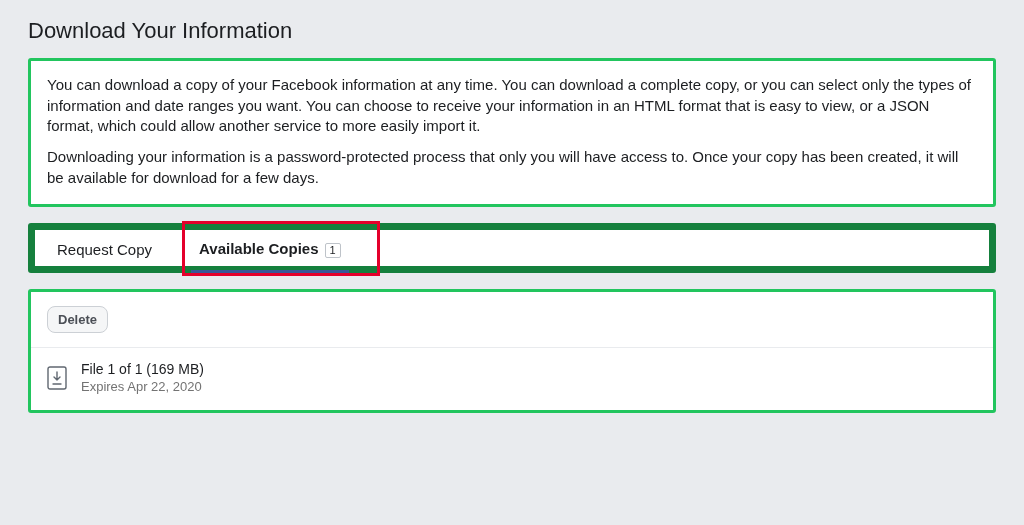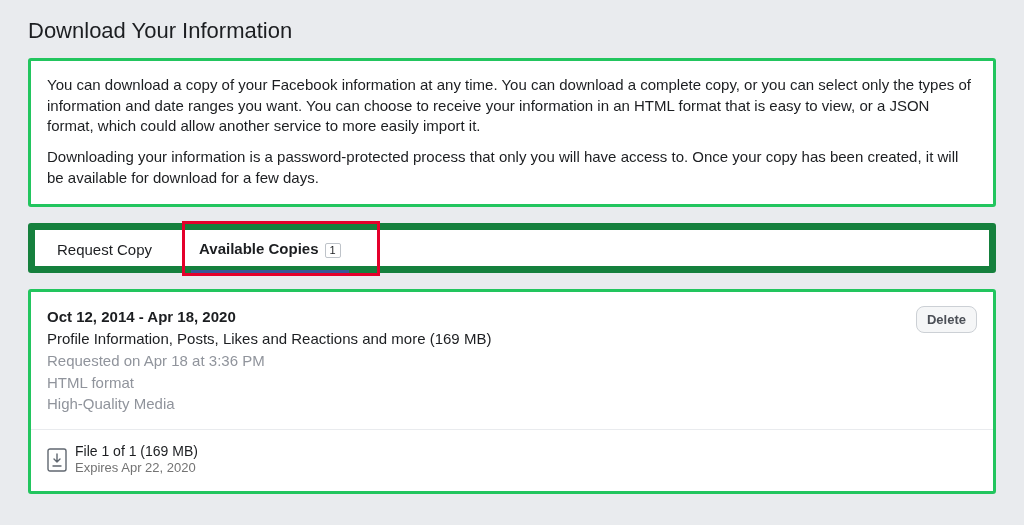--- a/index.html
+++ b/index.html
@@ -115,21 +115,21 @@
     }
     .copy-bottom {
       display: flex;
       justify-content: space-between;
       align-items: center;
       padding: 12px 16px 14px 16px;
     }
     .file-left {
       display: flex;
       align-items: center;
-      gap: 8px;
+      gap: 14px;
     }
     .file-icon {
       width: 20px;
       height: 24px;
       position: relative;
     }
     .file-text { line-height: 1.3; }
     .file-title {
       font-size: 14px;
       color: #1c1e21;
@@ -158,27 +158,20 @@
   <div class="tab">Request Copy</div>
   <div class="highlight-box-red">
     <div class="tab active">
       <span>Available Copies</span><span class="badge">1</span>
     </div>
   </div>
 </div>
 
 <div class="card copy-card">
   <div class="copy-top">
-    <div class="copy-info">
-      <div class="date-range">Oct 12, 2014 - Apr 18, 2020</div>
-      <div class="desc">Profile Information, Posts, Likes and Reactions and more (169 MB)</div>
-      <div class="meta">Requested on Apr 18 at 3:36 PM</div>
-      <div class="meta">HTML format</div>
-      <div class="meta">High-Quality Media</div>
-    </div>
     <div>
       <button class="btn">Delete</button>
     </div>
   </div>
   <div class="copy-bottom">
     <div class="file-left">
       <span class="file-icon">
         <svg width="20" height="24" viewBox="0 0 20 24">
           <rect x="1" y="1" width="18" height="22" rx="2" ry="2" fill="none" stroke="#606770" stroke-width="1.4"></rect>
           <path d="M10 6 L10 14 M10 14 L7 11 M10 14 L13 11" fill="none" stroke="#606770" stroke-width="1.4" stroke-linecap="round" stroke-linejoin="round"></path>

